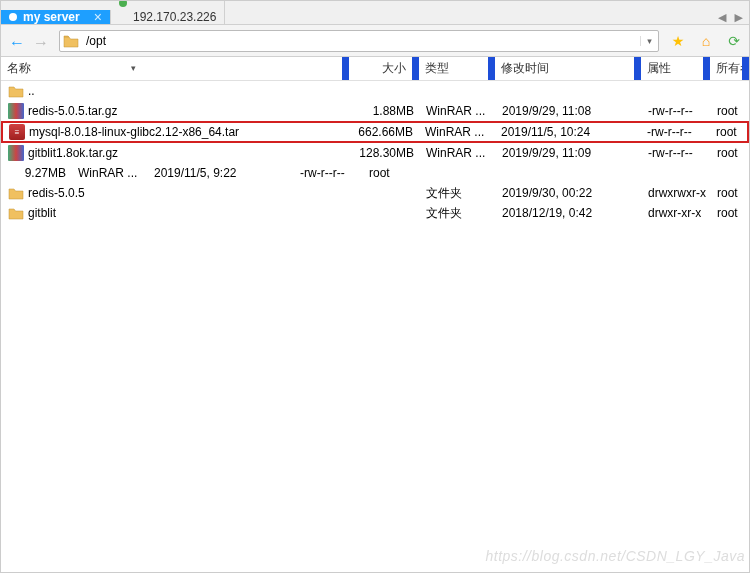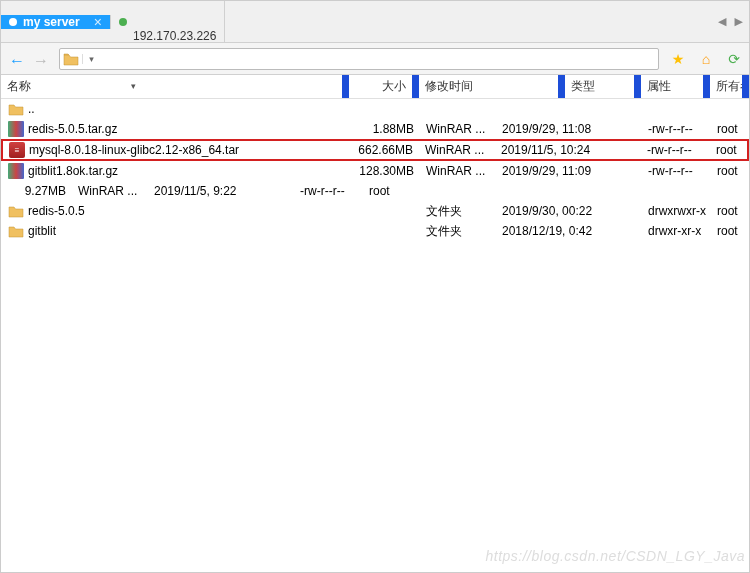--- a/index.html
+++ b/index.html
@@ -1,18 +1,18 @@
 <!DOCTYPE html>
 <html><head>
   <meta charset="utf-8">
   <style>
     * { margin: 0; padding: 0; box-sizing: border-box; }
     body { font-family: "Microsoft YaHei", "Segoe UI", Tahoma, sans-serif; font-size: 12px; background: #fff; width: 750px; height: 573px; overflow: hidden; border: 1px solid #ccc; position: relative; }
     
-    .tab-bar { height: 42px; background: #f0f0f0; display: flex; align-items: center; border-bottom: 1px solid #d0d0d0; position: relative; }
+    .tab-bar { height: 24px; background: #f0f0f0; display: flex; align-items: flex-end; border-bottom: 1px solid #d0d0d0; position: relative; }
     .tab { display: flex; align-items: center; padding: 0 8px; border-right: 1px solid #d0d0d0; cursor: pointer; gap: 6px; min-width: 110px; }
     .tab.active { background: #1e9fff; color: #fff; }
     .tab-dot { width: 8px; height: 8px; border-radius: 50%; flex-shrink: 0; }
     .tab.active .tab-dot { background: #fff; }
     .tab:not(.active) .tab-dot { background: #4caf50; }
     .tab-label { flex: 1; font-weight: bold; }
     .tab:not(.active) .tab-label { font-weight: normal; color: #333; margin-top: 28px; }
     .tab-close { font-size: 14px; line-height: 1; cursor: pointer; opacity: 0.8; }
     .tab-nav { margin-left: auto; display: flex; align-items: center; padding: 0 6px; gap: 8px; color: #888; }
     .tab-nav span { cursor: pointer; font-size: 11px; }
@@ -74,40 +74,41 @@
 
 <div class="toolbar">
   <div class="nav-btn">←</div>
   <div class="nav-btn disabled">→</div>
   <div class="addr-wrap">
     <span class="addr-folder">
       <svg class="folder-svg" viewBox="0 0 16 14">
           <path fill="#f0c060" stroke="#c09030" stroke-width="0.5" d="M1 3 h5 l1.5 2 H15 v8 H1 z M1 3 v-1 h4 l1 1"></path>
         </svg>
     </span>
+    <input class="addr-input" value="/opt" style="">
     <span class="addr-drop">▾</span>
   </div>
   <span class="tb-icon star">★</span>
   <span class="tb-icon home">⌂</span>
   <span class="tb-icon refresh">⟳</span>
 </div>
 
 <div class="headers">
   <div class="col col-name">
     <span>名称</span>
     <span class="sort-ind">▾</span>
   </div>
   <div class="col col-size">
       <span>大小</span>
     </div>
+  <div class="col col-type">
+      <span>类型</span>
+    </div>
   <div class="col col-date">
       <span>修改时间</span>
-    </div>
-  <div class="col col-type">
-      <span>类型</span>
     </div>
   <div class="col col-attr">
       <span>属性</span>
     </div>
   <div class="col col-owner">
       <span>所有者</span>
     </div>
 </div>
 
 <div class="file-list">

